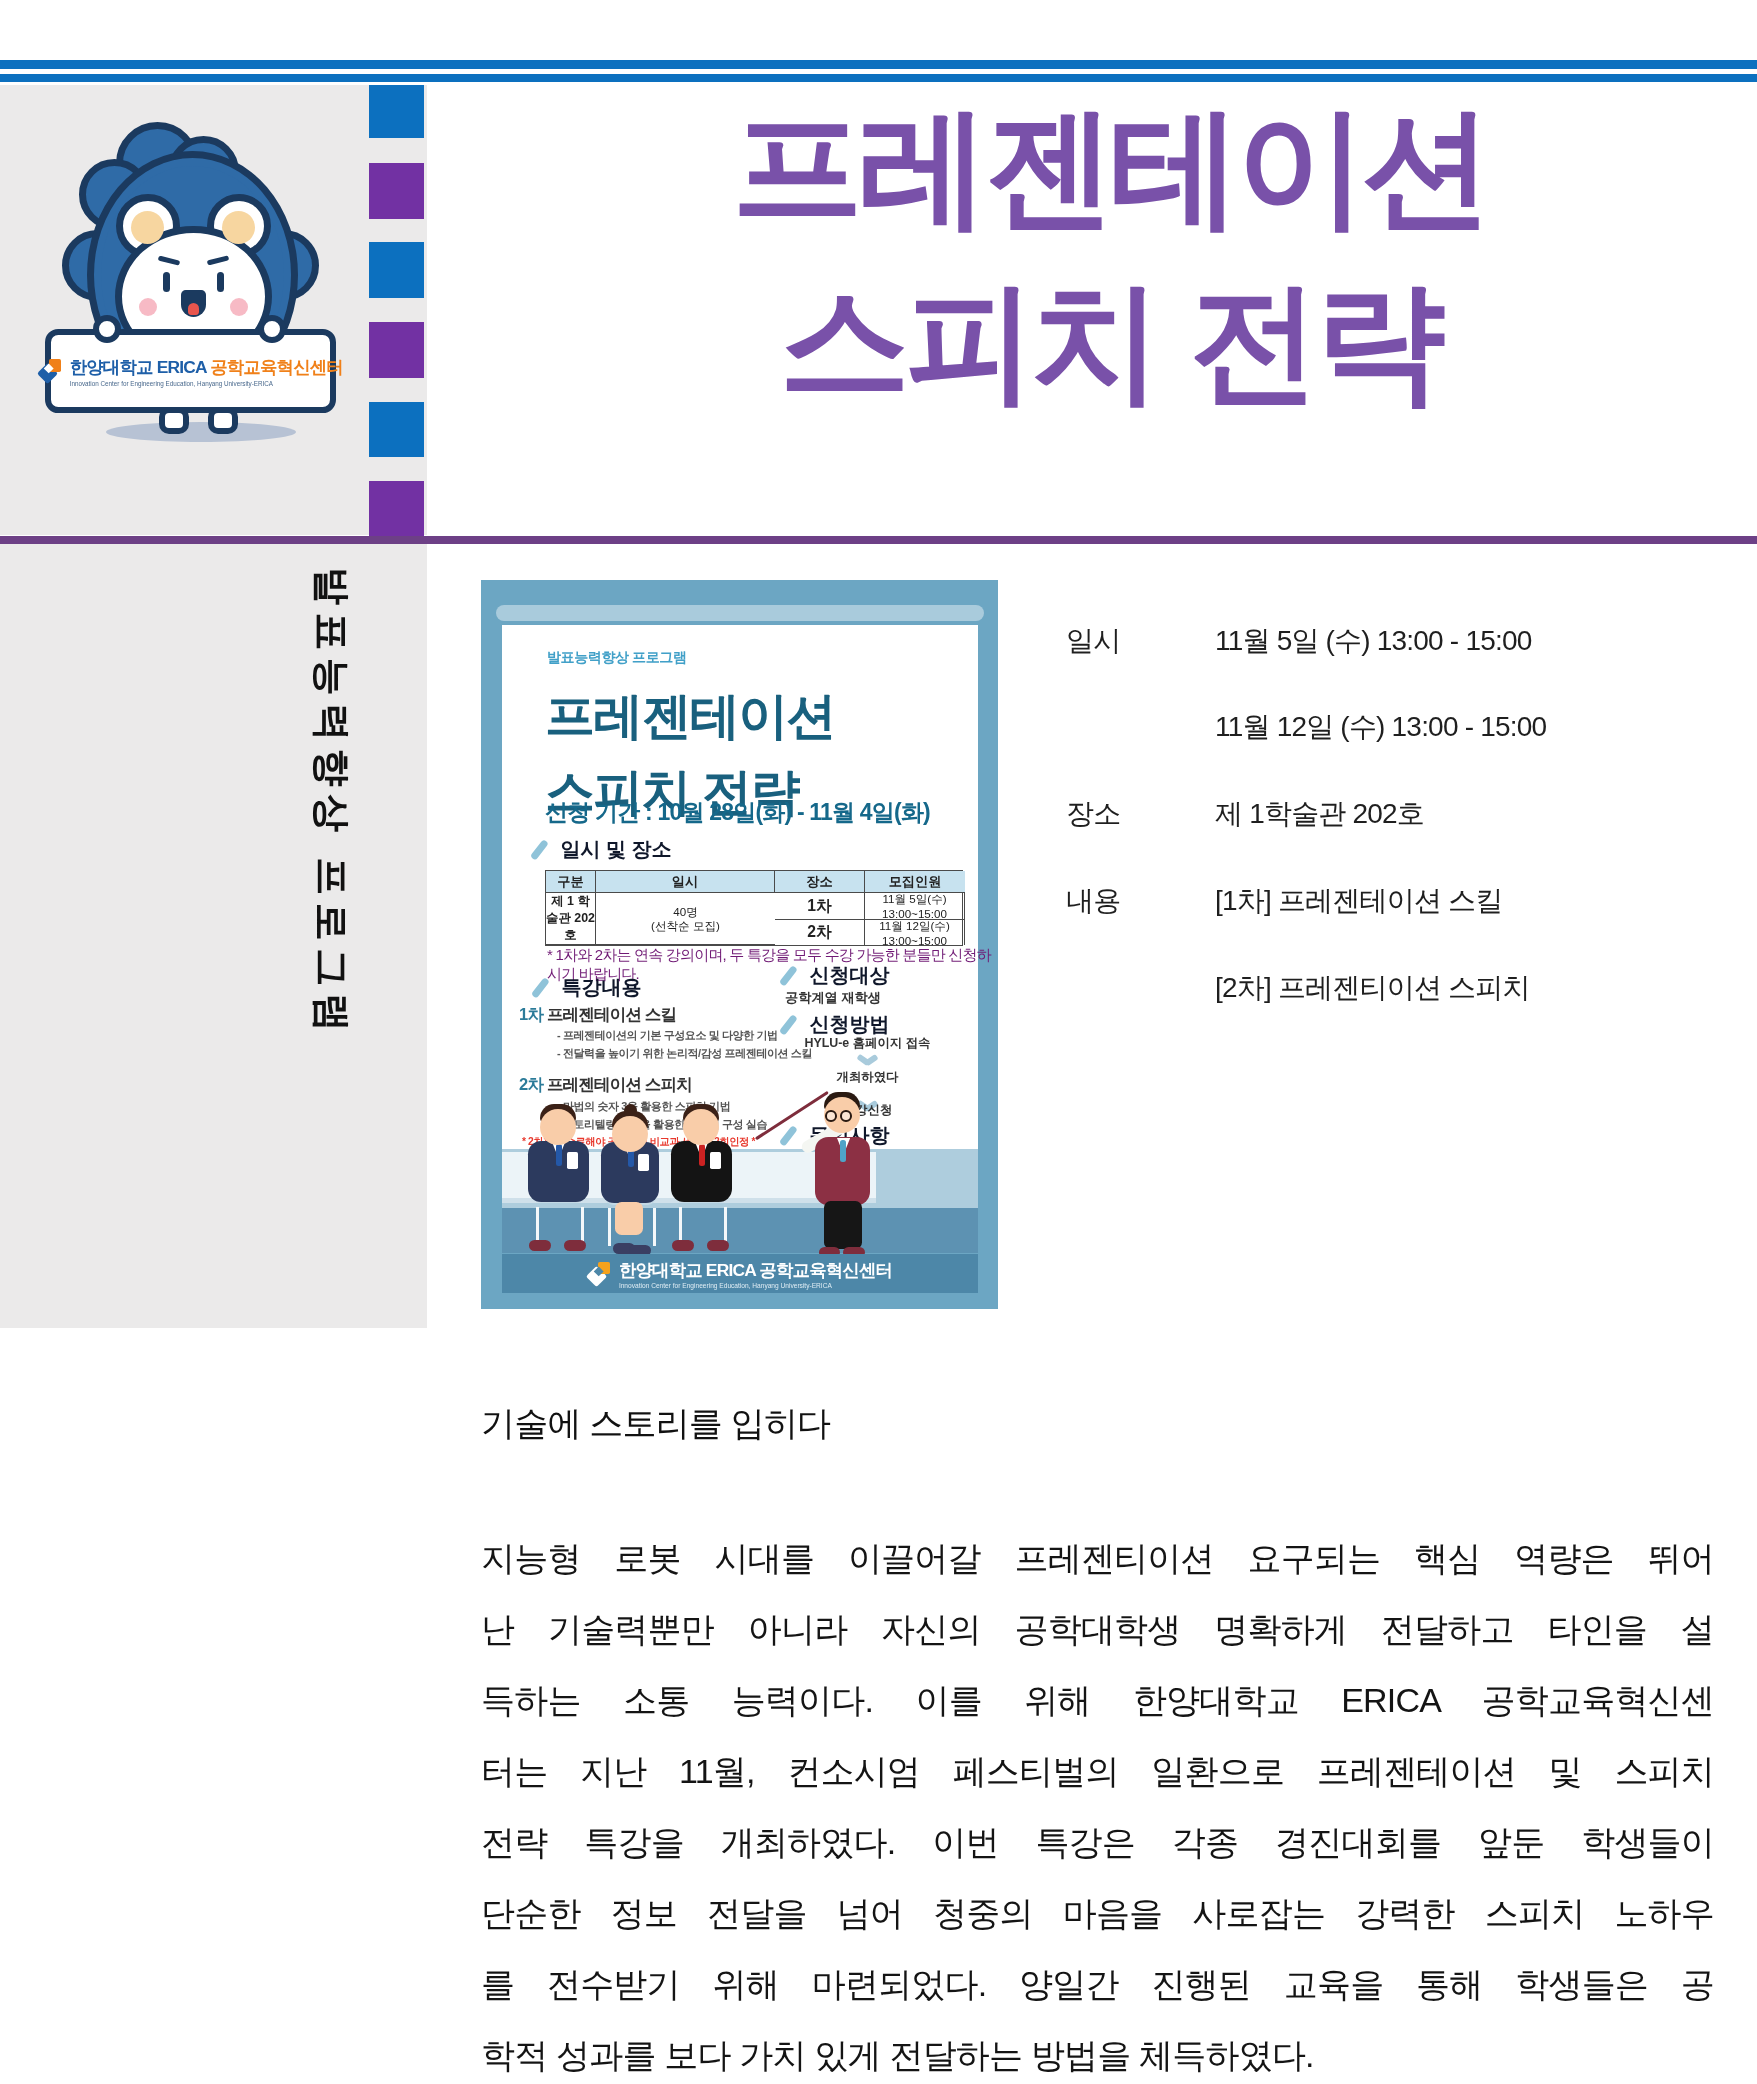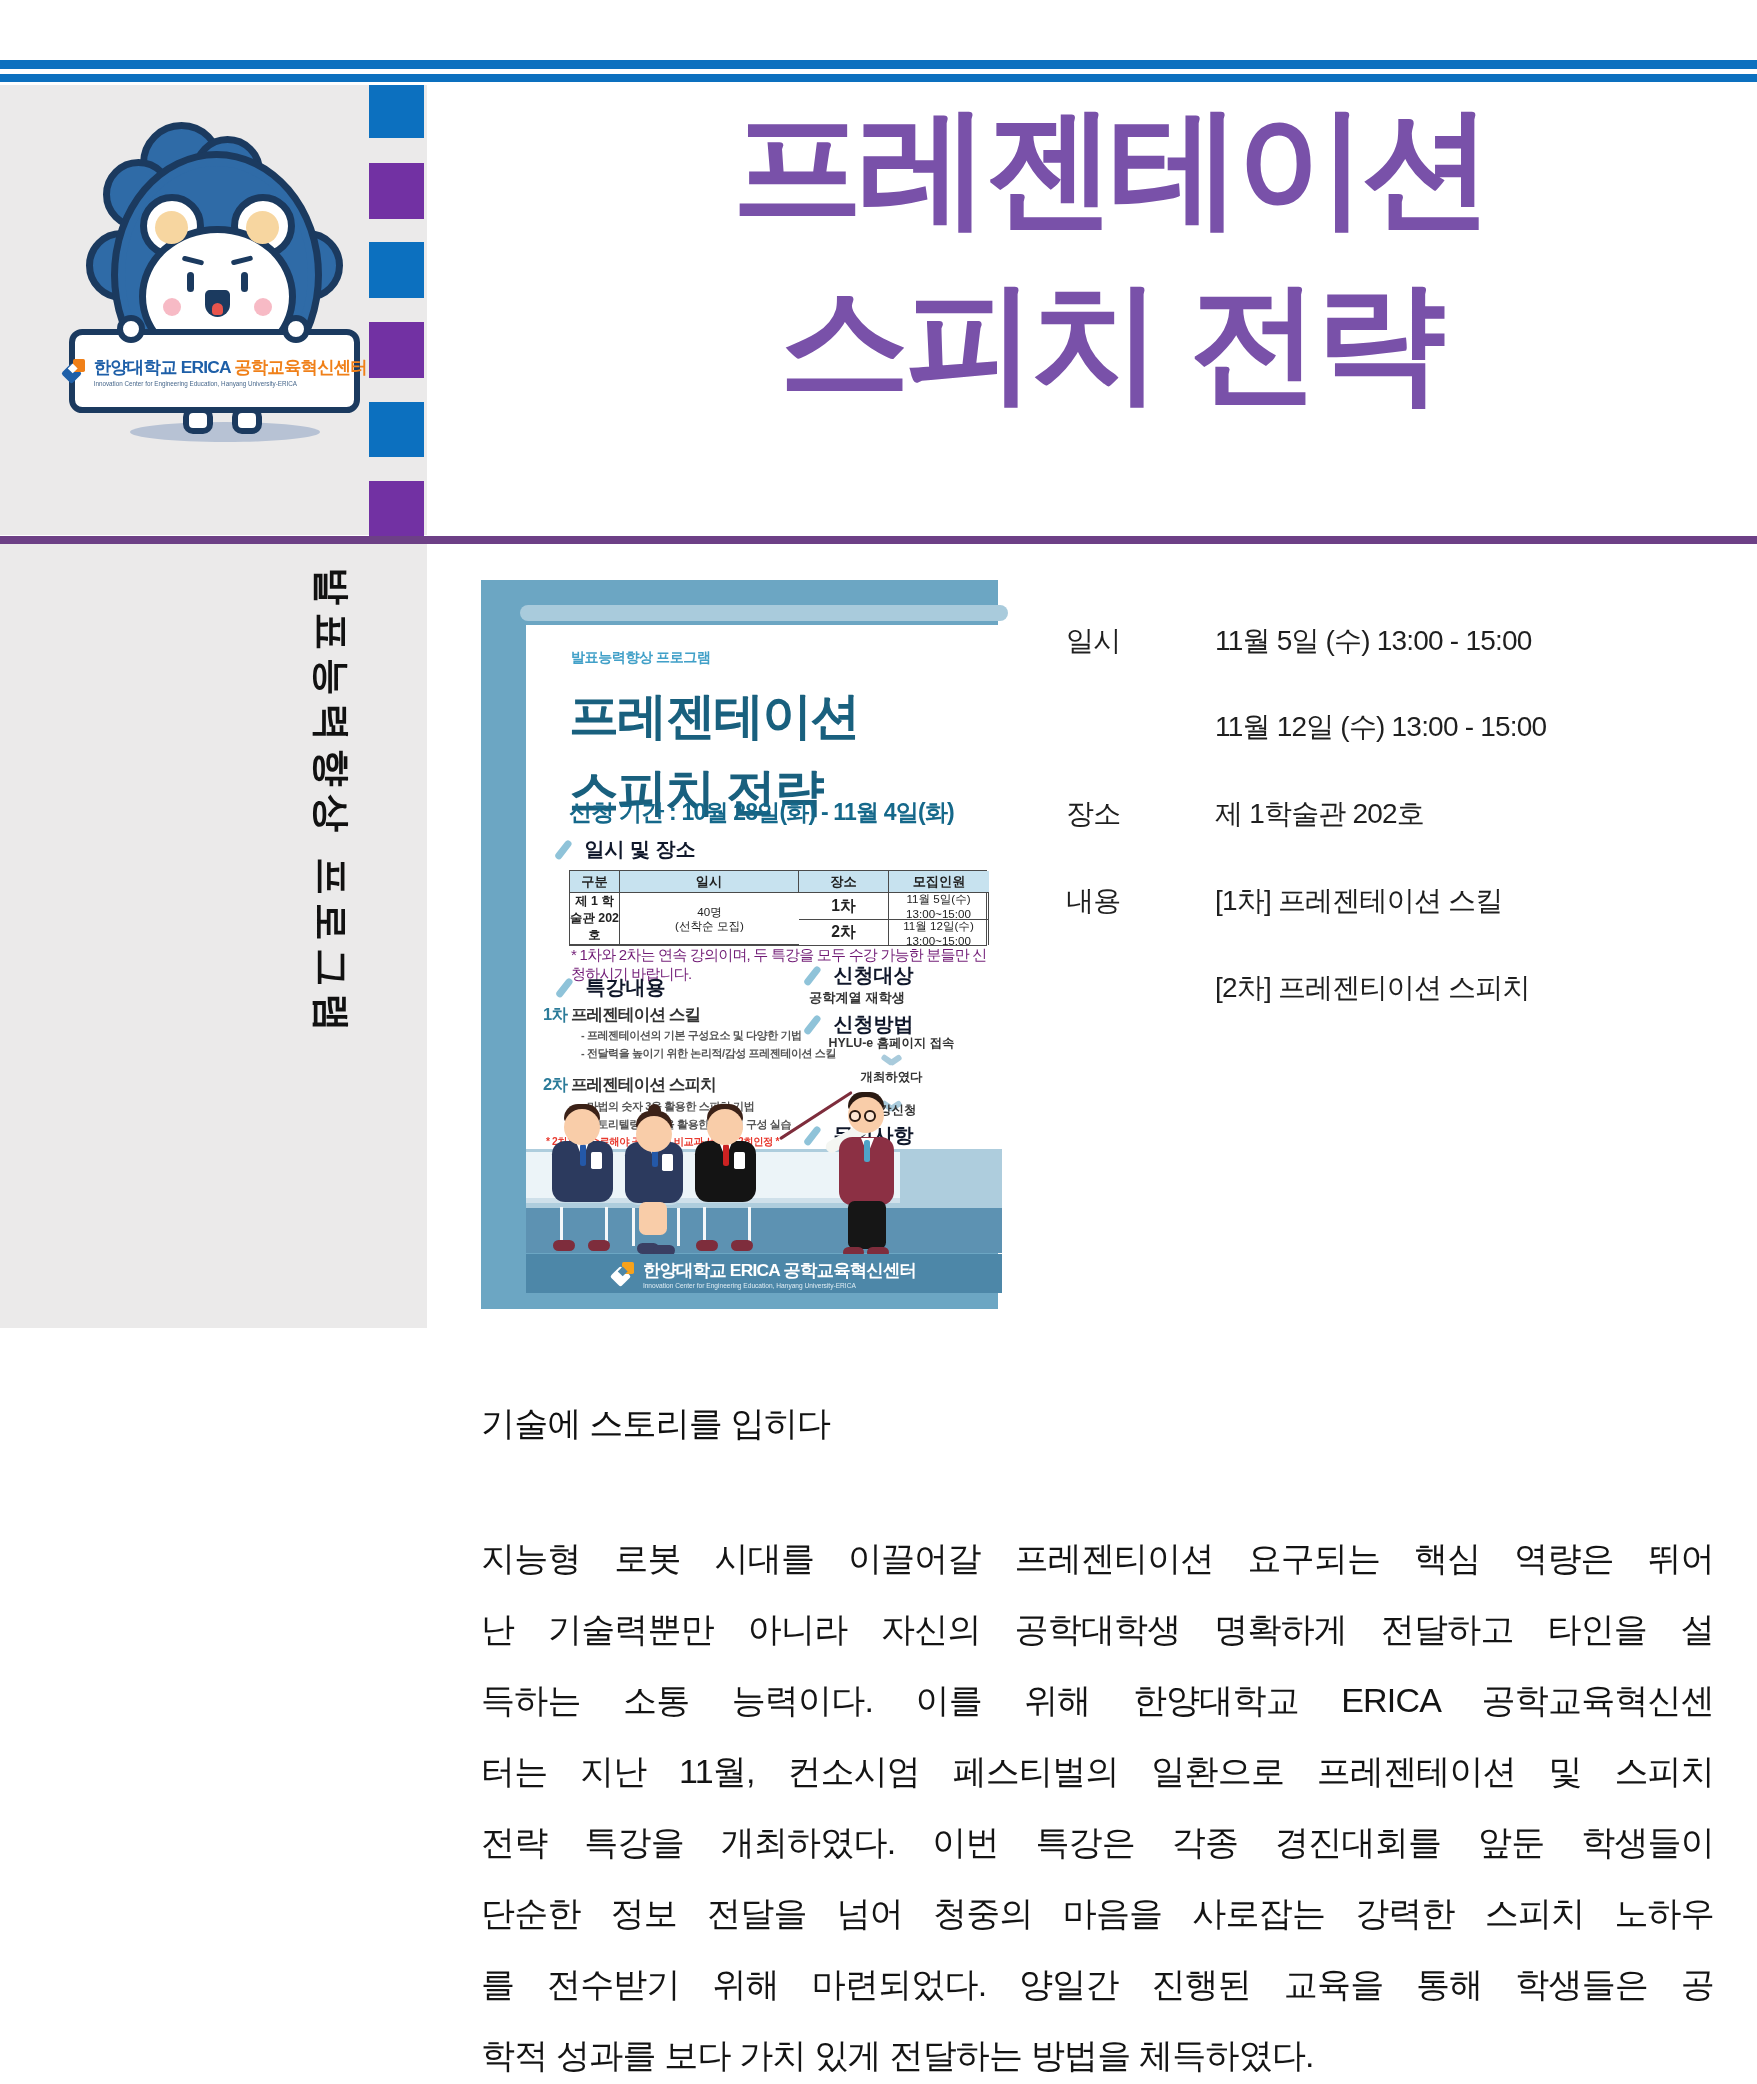--- a/index.html
+++ b/index.html
@@ -1,20 +1,20 @@
 <!DOCTYPE html>
 <html style="font-size:13.2px"><head>
 <meta charset="utf-8">
 <style>
   html,body{margin:0;padding:0;}
   body{
     width:1757px;height:2085px;position:relative;background:#ffffff;
     font-family:"Liberation Sans","DejaVu Sans",sans-serif;overflow:hidden;
   }
-  .abs{position:absolute;margin-left:24px;}
+  .abs{position:absolute;}
 
   
   .bar{position:absolute;left:0;width:1757px;background:#0C70BF;}
 
   
   .hdr-gray{position:absolute;left:0;top:85px;width:427px;height:450px;background:#EBEAEA;}
   .sq{position:absolute;left:369px;width:55px;}
 
   .main-title{
     position:absolute;left:463px;top:79px;width:1294px;text-align:center;

